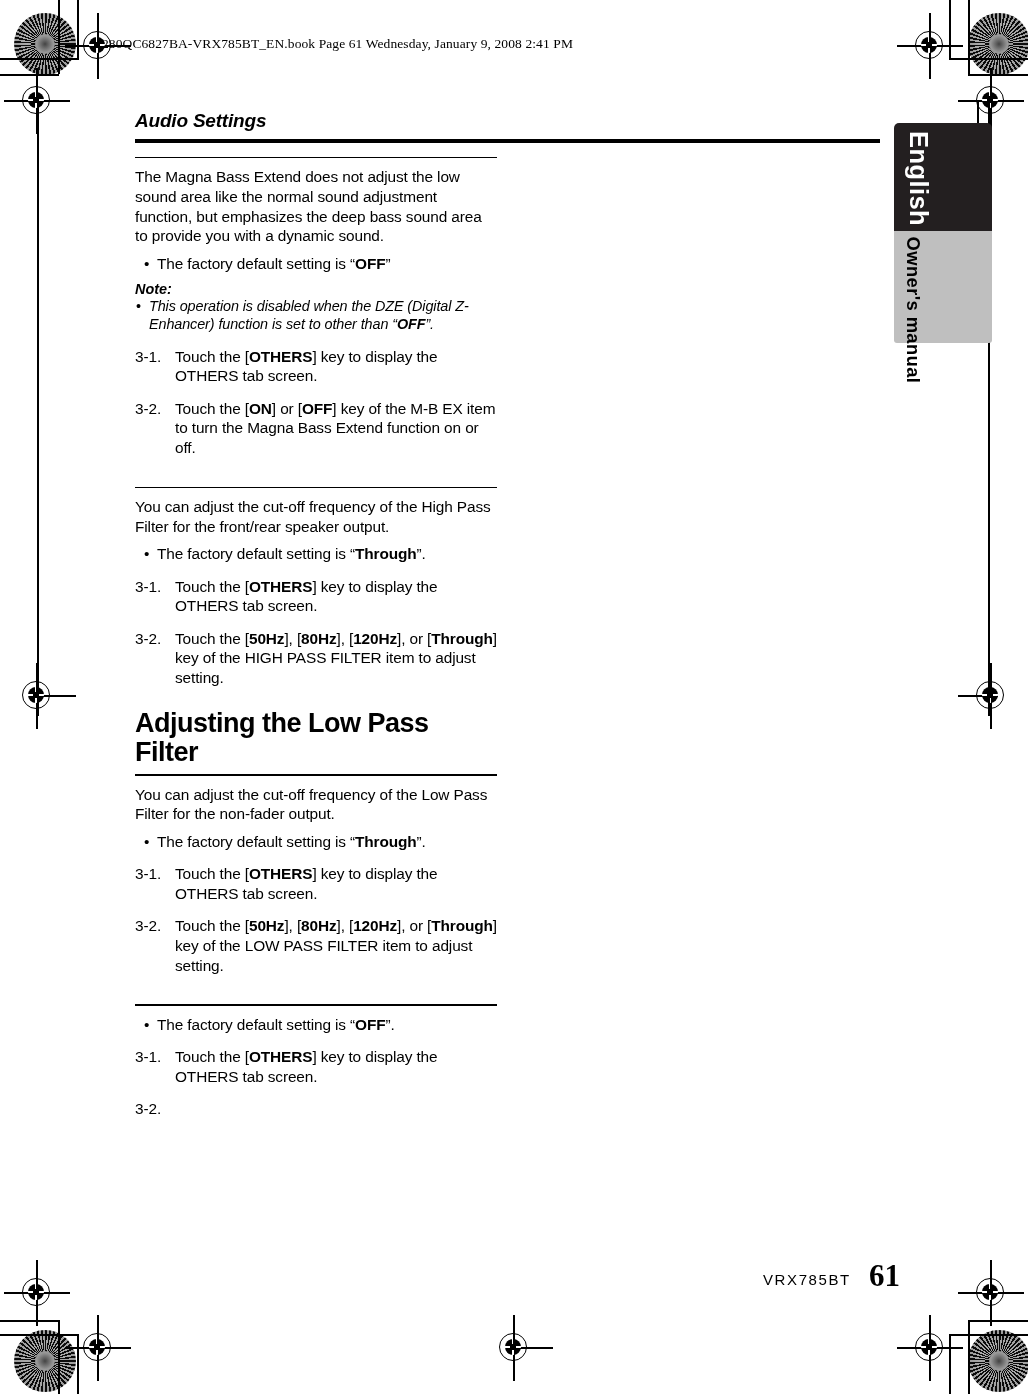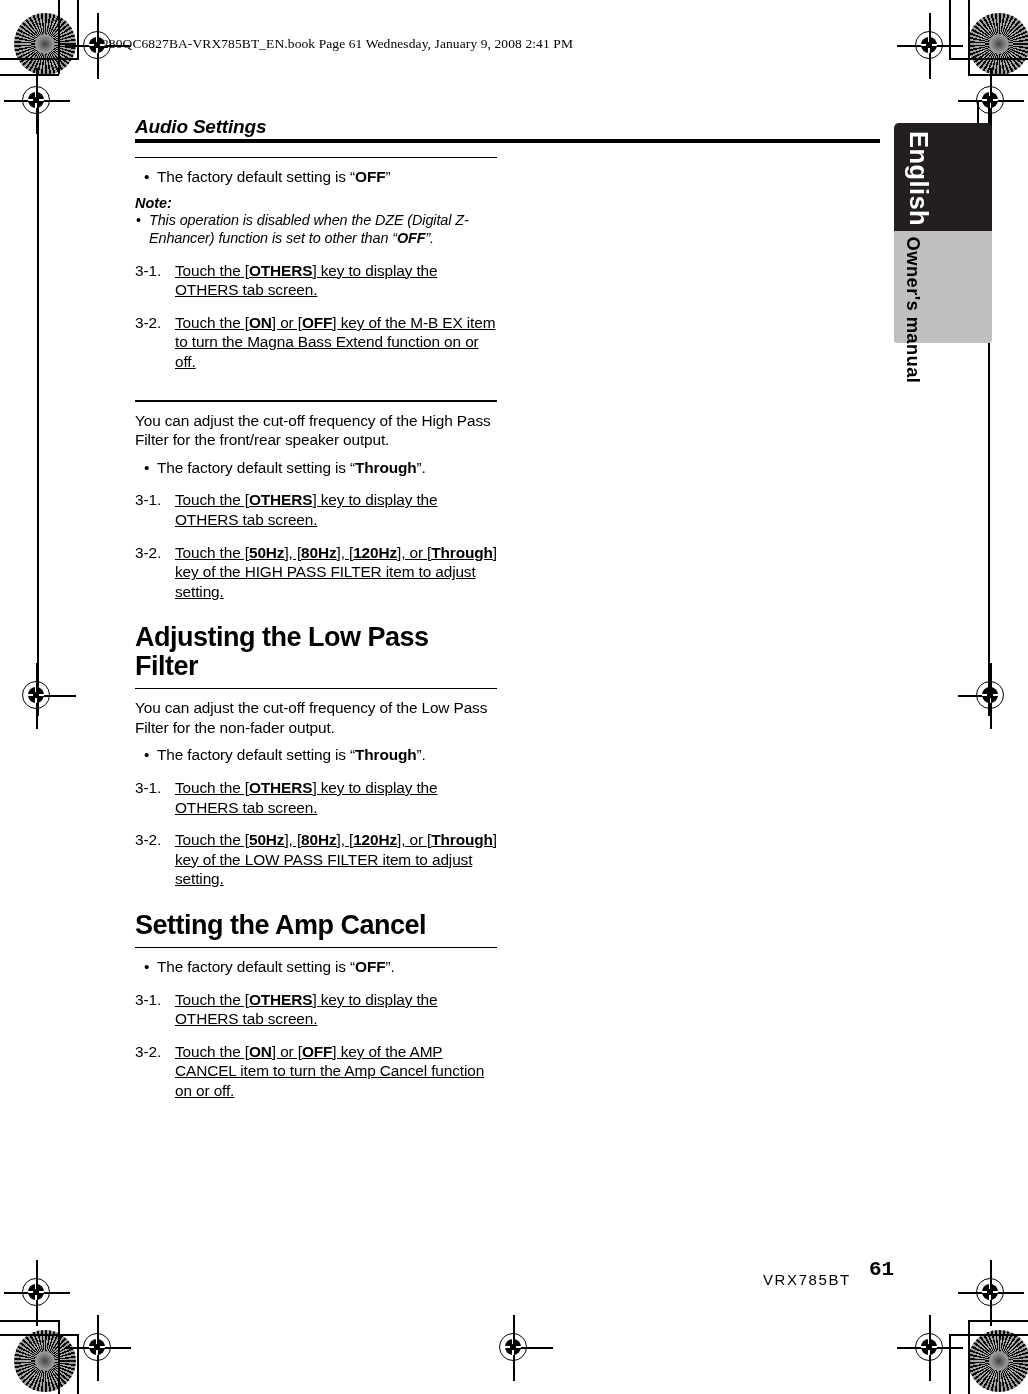--- a/index.html
+++ b/index.html
@@ -58,28 +58,28 @@
   p.body{font-size:15.4px;line-height:1.27;margin:0;letter-spacing:-.12px;}
   ul.bul{list-style:none;margin:0;padding:0;}
   ul.bul li{font-size:15.4px;line-height:1.27;margin:8px;padding-left:14px;position:relative;letter-spacing:-.12px;}
   ul.bul li::before{content:"\2022";position:absolute;left:1px;top:0;}
   .note-h{font-size:14.4px;font-weight:bold;font-style:italic;margin:0 0 0 0;}
   ul.note{list-style:none;margin:0;padding:0;}
   ul.note li{font-size:14.4px;font-style:italic;line-height:1.27;padding-left:14px;position:relative;letter-spacing:-.1px;}
   ul.note li::before{content:"\2022";position:absolute;left:1px;top:0;font-style:normal;}
   .step{display:flex;margin-top:13px;font-size:15.4px;line-height:1.27;letter-spacing:-.12px;}
   .step .num{width:40px;flex:0 0 40px;}
-  .step .txt{flex:1;text-decoration:underline;}
+  .step .txt{flex:1;}
   .gap-lg{height:22px;}
   b{font-weight:bold;}
 
   
   .foot-model{position:absolute;font-size:15px;letter-spacing:1.6px;
               font-family:"Liberation Sans Narrow","Liberation Sans",sans-serif;}
-  .foot-page{position:absolute;font-family:Liberation Mono, monospace;font-weight:bold;font-size:21px;}
+  .foot-page{position:absolute;font-family:Liberation Serif, serif;font-weight:bold;font-size:31px;}
 </style>
 </head>
 <body>
 
 <div class="rosette" style="left:14px;top:13px;"></div>
 <div class="rosette" style="left:968px;top:13px;"></div>
 <div class="rosette" style="left:14px;top:1330px;"></div>
 <div class="rosette" style="left:968px;top:1330px;"></div>
 
 <div class="crop" style="left:58px;top:0;width:1.6px;height:6px;"></div>
@@ -168,35 +168,36 @@
     <span class="hline"></span>
     <span class="ring"></span>
     <span class="dot"></span>
 </div>
 
 <div class="crop" style="left:37px;top:96px;width:1.6px;height:620px;"></div>
 <div class="crop" style="left:988px;top:96px;width:1.6px;height:620px;"></div>
 
 <div class="filebanner" style="left:102px;top:36px;">280QC6827BA-VRX785BT_EN.book  Page 61  Wednesday, January 9, 2008  2:41 PM</div>
 
-<div class="runhead" style="left:135px;top:116px;">Audio Settings</div>
+<div class="runhead" style="left:135px;top:110px;">Audio Settings</div>
 <div class="runrule" style="left:135px;top:139px;width:745px;height:4px;"></div>
 
 <div class="tabstem" style="left:977px;top:100px;height:85px;"></div>
 <div class="sidetab" style="left:894px;top:123px;">
   <div class="blk"></div>
   <div class="gry"></div>
   <div class="lbl lang">English</div>
   <div class="lbl manual">Owner's manual</div>
 </div>
 
 <div class="col">
 
   <div>
     <div class="secrule"></div>
+    <p class="body">The Magna Bass Extend does not adjust the low sound area like the normal sound adjustment function, but emphasizes the deep bass sound area to provide you with a dynamic sound.</p>
     <ul class="bul">
       <li><span>The factory default setting is “</span><b>OFF</b><span>”</span></li>
     </ul>
     <div class="note-h">Note:</div>
     <ul class="note">
       <li><span>This operation is disabled when the DZE (Digital Z-Enhancer) function is set to other than “</span><b>OFF</b><span>”.</span></li>
     </ul>
     <div class="step">
       <div class="num">3-1.</div>
       <div class="txt"><span>Touch the [</span><b>OTHERS</b><span>] key to display the OTHERS tab screen.</span></div>
@@ -240,31 +241,29 @@
     </div>
     <div class="step">
       <div class="num">3-2.</div>
       <div class="txt"><span>Touch the [</span><b>50Hz</b><span>], [</span><b>80Hz</b><span>], [</span><b>120Hz</b><span>], or [</span><b>Through</b><span>] key of the LOW PASS FILTER item to adjust setting.</span></div>
     </div>
   </div>
 
   <div class="gap-lg"></div>
 
   <div>
-    <h1 class="sec">Setting the Amp Cancel</h1>
     <div class="secrule"></div>
     <ul class="bul">
       <li><span>The factory default setting is “</span><b>OFF</b><span>”.</span></li>
     </ul>
     <div class="step">
       <div class="num">3-1.</div>
       <div class="txt"><span>Touch the [</span><b>OTHERS</b><span>] key to display the OTHERS tab screen.</span></div>
     </div>
     <div class="step">
       <div class="num">3-2.</div>
-      <div class="txt"><span>Touch the [</span><b>ON</b><span>] or [</span><b>OFF</b><span>] key of the AMP CANCEL item to turn the Amp Cancel function on or off.</span></div>
     </div>
   </div>
 
 </div>
 
 <div class="foot-model" style="left:763px;top:1271px;">VRX785BT</div>
 <div class="foot-page" style="left:869px;top:1258px;">61</div>
 
 </body></html>

